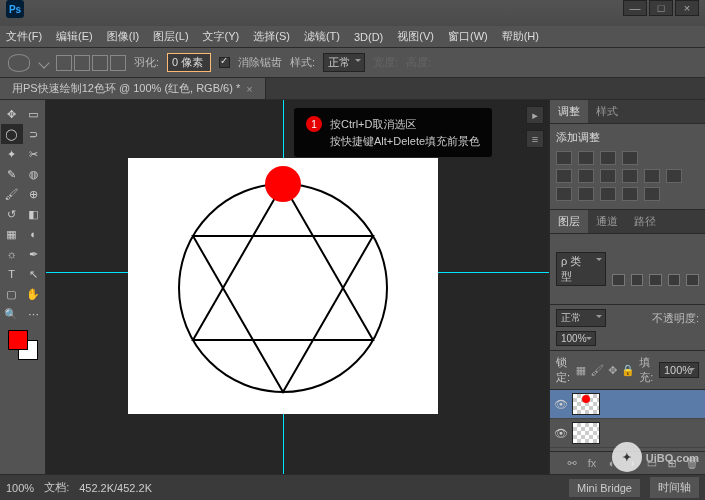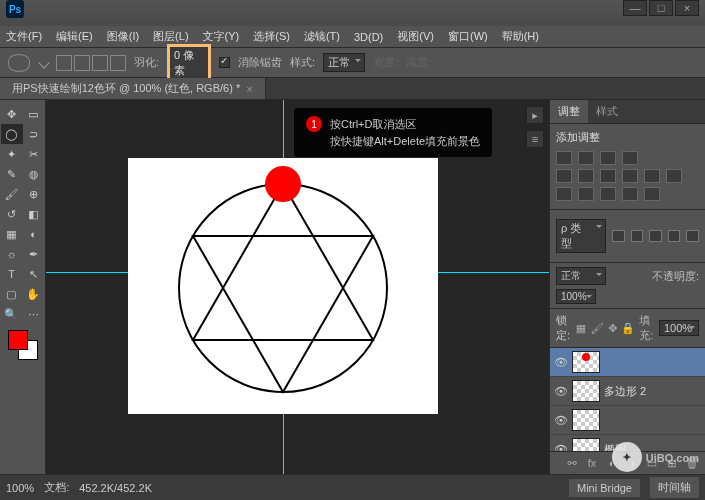--- a/index.html
+++ b/index.html
@@ -7,21 +7,21 @@
 .titlebar{height:26px;background:linear-gradient(#535353,#4a4a4a);display:flex;padding:0 6px}
 .ps-icon{width:18px;height:18px;background:#001e36;border-radius:3px;display:flex;align-items:center;justify-content:center;color:#31a8ff;font-weight:bold;font-size:10px;margin-right:8px}
 .winctrl{margin-left:auto;display:flex;gap:2px}
 .winbtn{width:24px;height:16px;background:#3a3a3a;border:1px solid #222;display:flex;align-items:center;justify-content:center;color:#aaa}
 .menubar{height:22px;background:#535353;display:flex;align-items:center;padding:0 6px;gap:14px;border-bottom:1px solid #2a2a2a}
 .menubar span{color:#ddd}
 .optbar{height:30px;background:#535353;display:flex;align-items:center;padding:0 8px;gap:8px;border-bottom:1px solid #2a2a2a}
 .ellipse-ic{width:22px;height:18px;border:1px solid #888;border-radius:50%/40%;display:inline-block}
 .dd{width:8px;height:8px;border-right:1px solid #999;border-bottom:1px solid #999;transform:rotate(45deg);margin-left:2px}
 .opt-lbl{color:#bbb}
-.opt-inp{background:#3a3a3a;border:3px solid #fdba74;padding:1px 4px;color:#ddd;width:44px}
+.opt-inp{background:#3a3a3a;border:1px solid #fdba74;padding:1px 4px;color:#ddd;width:44px}
 .cb{width:11px;height:11px;background:#3a3a3a;border:1px solid #222;display:inline-block;vertical-align:middle;position:relative}
 .cb.chk::after{content:"✓";position:absolute;top:-3px;left:0;color:#ddd;font-size:10px}
 .sel{background:#3a3a3a;border:1px solid #222;padding:1px 14px 1px 4px;position:relative}
 .sel::after{content:"";position:absolute;right:3px;top:5px;border:3px solid transparent;border-top-color:#999}
 .adj-btn{margin-left:auto;background:#3a3a3a;border:1px solid #222;padding:2px 8px}
 .doctab{height:22px;background:#3a3a3a;display:flex;align-items:center;border-bottom:1px solid #2a2a2a}
 .tab{background:#535353;padding:3px 12px;border-right:1px solid #2a2a2a;color:#ddd;display:flex;align-items:center;gap:6px}
 .tab-x{color:#999;cursor:pointer}
 .workarea{position:absolute;top:100px;left:46px;right:156px;bottom:26px;background:#262626;overflow:hidden}
 .canvas{position:absolute;left:82px;top:58px;width:310px;height:256px;background:#fff}
@@ -58,21 +58,21 @@
 .thumb.checker{background:repeating-conic-gradient(#ccc 0 25%,#fff 0 50%) 0 0/8px 8px}
 .lname{flex:1;color:#ddd}
 .layer-foot{display:flex;gap:6px;padding:4px 6px;border-top:1px solid #2a2a2a;justify-content:flex-end}
 .lf-ic{width:14px;height:14px;color:#aaa;display:flex;align-items:center;justify-content:center}
 .statusbar{position:absolute;bottom:0;left:0;right:0;height:26px;background:#3a3a3a;display:flex;align-items:center;padding:0 6px;gap:10px;border-top:1px solid #2a2a2a}
 .status-tab{background:#535353;padding:3px 8px;color:#ccc}
 .watermark{position:absolute;right:6px;bottom:28px;color:#fff;font-size:18px;font-weight:bold;opacity:0.85;z-index:20}
 .wm-ic{width:30px;height:30px;background:#eee;border-radius:50%;display:inline-flex;align-items:center;justify-content:center;color:#333;margin-right:4px;vertical-align:middle}
 .side-icons{position:absolute;top:106px;right:158px;width:24px;display:flex;flex-direction:column;gap:6px;align-items:center}
 .side-ic{width:18px;height:18px;background:#3a3a3a;border:1px solid #222;display:flex;align-items:center;justify-content:center;color:#aaa}
-.filter-row{display:flex;align-items:center;gap:6px;padding:9px 6px;border-bottom:1px solid #2a2a2a}
+.filter-row{display:flex;align-items:flex-end;gap:6px;padding:18px 6px;border-bottom:1px solid #2a2a2a}
 .filter-ic{width:14px;height:12px;border:1px solid #777;background:#3a3a3a}
 </style>
 </head>
 <body>
 
 <div class="titlebar">
   <div class="ps-icon">Ps</div>
   <div class="winctrl">
     <div class="winbtn">—</div>
     <div class="winbtn">□</div>
@@ -219,20 +219,25 @@
         <span class="adj-ic"></span>
     </div>
     <div class="adj-icons">
       <span class="adj-ic"></span>
         <span class="adj-ic"></span>
         <span class="adj-ic"></span>
         <span class="adj-ic"></span>
         <span class="adj-ic"></span>
     </div>
   </div>
+  <div class="panel-tabs">
+    <div class="ptab active">图层</div>
+    <div class="ptab">通道</div>
+    <div class="ptab">路径</div>
+  </div>
   <div class="filter-row">
     <span class="sel" style="width:54px">ρ 类型</span>
     <span class="filter-ic"></span>
     <span class="filter-ic"></span>
     <span class="filter-ic"></span>
     <span class="filter-ic"></span>
     <span class="filter-ic"></span>
   </div>
   <div class="layer-opts">
     <span class="sel" style="width:50px">正常</span>
@@ -251,21 +256,20 @@
   <div class="layers">
     <div class="layer sel-layer">
       <span class="eye">👁</span>
       <span class="thumb checker">
           <span style="position:absolute;top:1px;left:9px;width:8px;height:8px;background:#ff0000;border-radius:50%"></span>
         </span>
     </div>
     <div class="layer">
       <span class="eye">👁</span>
       <span class="thumb checker"></span>
-      <span class="lname">多边形 2</span>
     </div>
     <div class="layer">
       <span class="eye">👁</span>
       <span class="thumb checker"></span>
     </div>
     <div class="layer">
       <span class="eye">👁</span>
       <span class="thumb checker"></span>
       <span class="lname">椭圆</span>
     </div>

